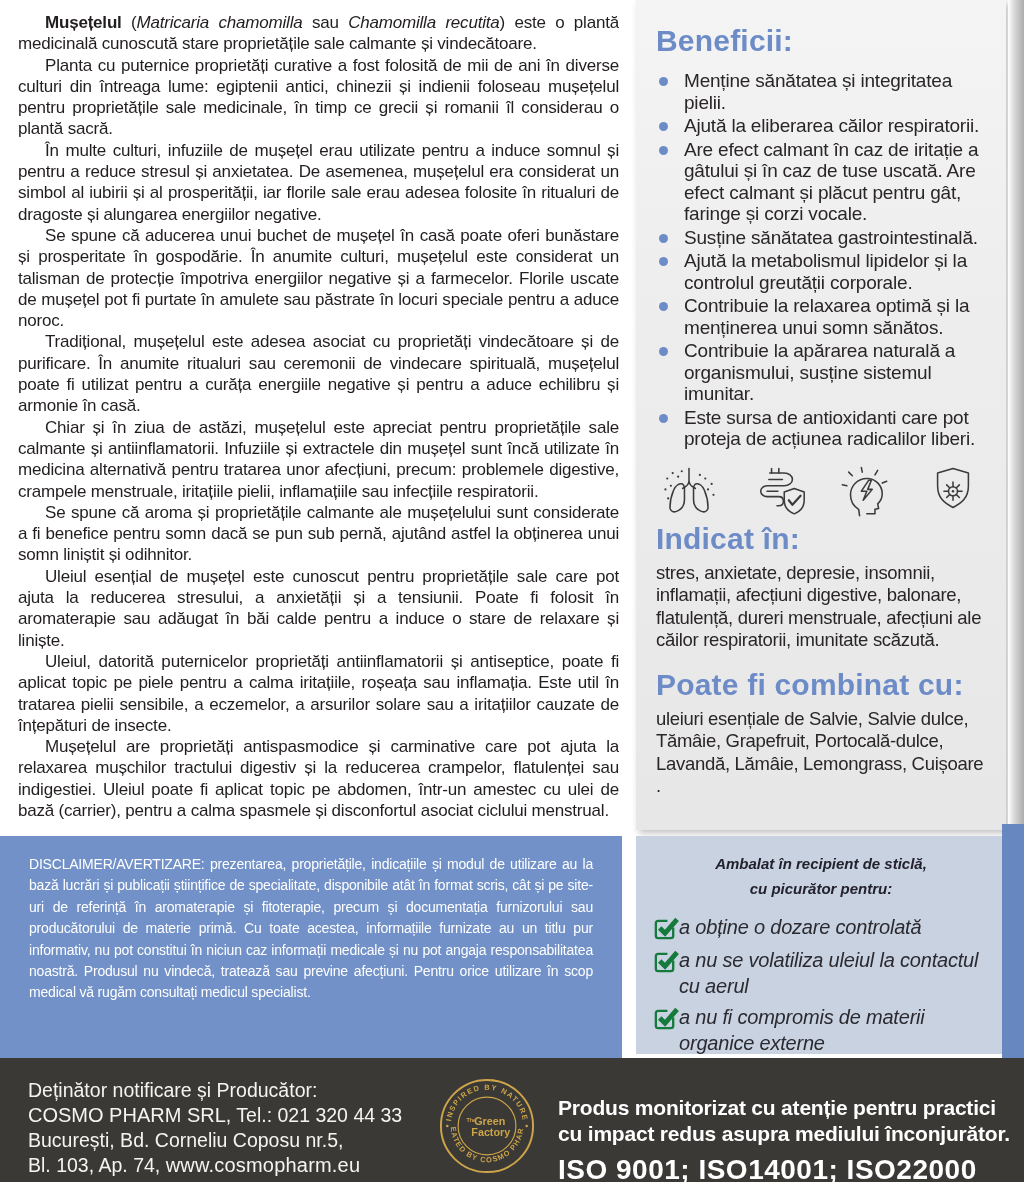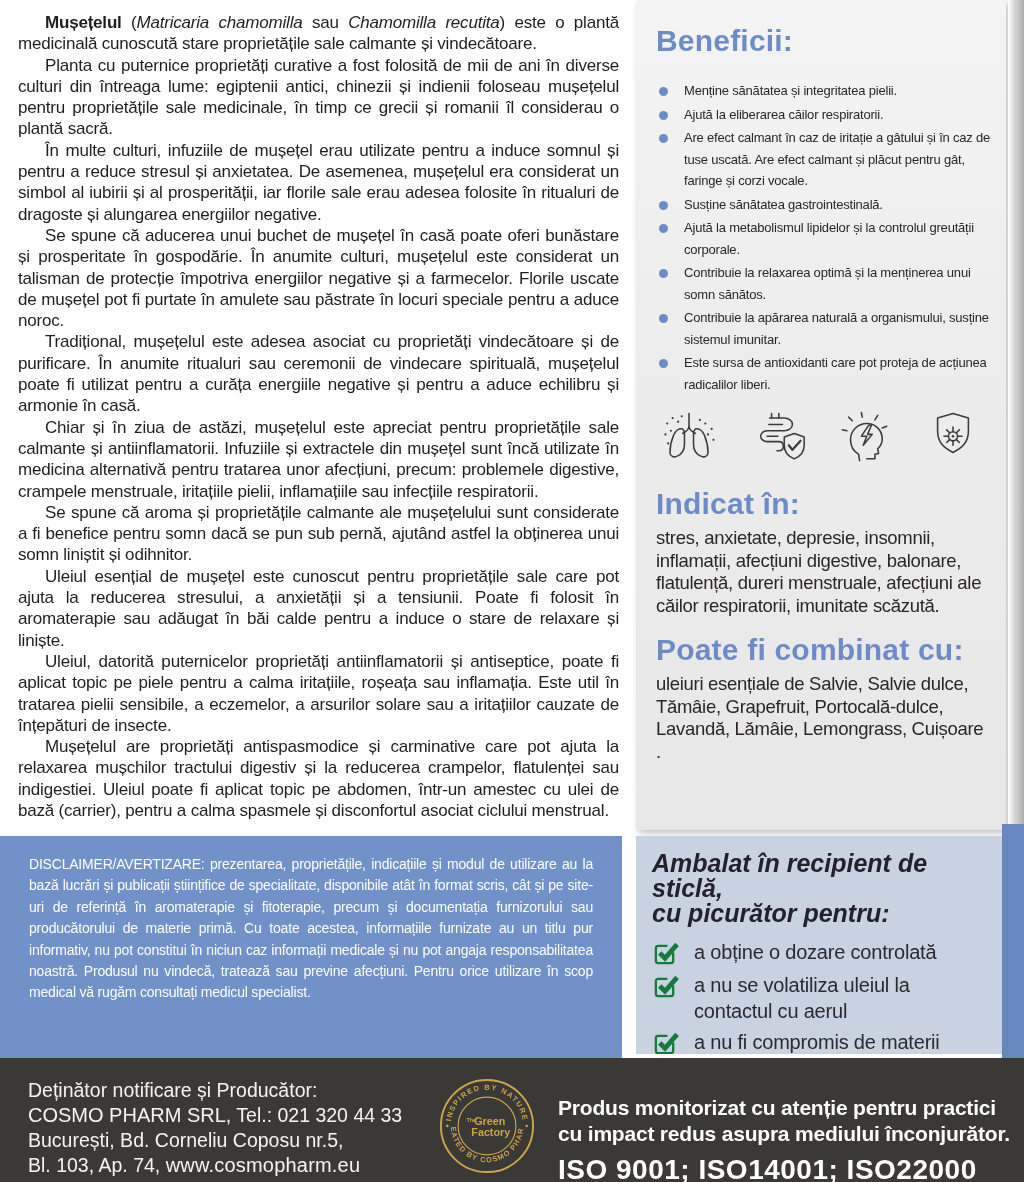--- a/index.html
+++ b/index.html
@@ -12,49 +12,49 @@
              text-align:justify;color:#221e1f;letter-spacing:-0.2px;}
   .article i{font-style:italic;}
   .article b{font-weight:bold;}
 
   
   .card{position:absolute;left:636px;top:0;width:370px;height:830px;box-sizing:border-box;
         padding:24px 14px 0 20px;
         background:linear-gradient(180deg,#f4f4f4 0%,#ededee 40%,#e7e7e8 100%);
         box-shadow:3px 3px 7px rgba(0,0,0,0.25);}
   .section-title{margin:0;font-size:30px;font-weight:bold;color:#6d8cc7;letter-spacing:0.2px;}
-  .benefits-list{list-style:none;margin:22px 0 0;padding:0;font-size:13px;line-height:21.5px;
+  .benefits-list{list-style:none;margin:12px 0 0;padding:0;font-size:19px;line-height:21.5px;
                  color:#2a2627;letter-spacing:-0.2px;}
   .benefits-list li{position:relative;padding-left:28px;margin-bottom:2px;}
   .benefits-list li::before{content:"";position:absolute;left:3px;top:7px;width:9px;height:9px;
                  border-radius:50%;background:#6d8cc7;}
   .icons-row{display:flex;justify-content:space-between;align-items:center;margin:14px 8px 0 2px;}
   .icons-row svg{display:block;}
   .blurb{margin:6px 0 0;font-size:18.5px;line-height:22.5px;color:#2a2627;letter-spacing:-0.3px;}
-  .mt20{margin-top:20px;}
+  .mt20{}
   .mt16{margin-top:16px;}
 
   
   .edge-band{position:absolute;left:1008px;top:0;width:16px;height:824px;
              background:linear-gradient(to right,#ffffff 0%,#d8d7d7 40%,#aeadad 100%);}
 
   
   .disclaimer{position:absolute;left:0;top:836px;width:622px;height:222px;box-sizing:border-box;
               background:#7191c8;padding:15px 26px;overflow:hidden;}
   .disclaimer p{margin:3px;color:#ffffff;font-size:14px;line-height:21.4px;text-align:justify;
               letter-spacing:-0.2px;}
 
   
   .ambalat-strip{position:absolute;left:1002px;top:824px;width:22px;height:234px;background:#6787c0;}
   .ambalat{position:absolute;left:636px;top:836px;width:366px;height:218px;box-sizing:border-box;
            background:#c9d2e1;padding:15px 12px 0 16px;overflow:hidden;}
-  .ambalat-title{margin:0;font-style:italic;font-weight:bold;font-size:25px;
+  .ambalat-title{margin:0;text-align:center;font-style:italic;font-weight:bold;font-size:15px;
            line-height:25px;color:#22212d;}
   .pack-items{margin-top:13px;display:flex;flex-direction:column;gap:5px;}
-  .pack-item{display:flex;gap:15px;font-size:20px;line-height:26px;color:#2a2a30;letter-spacing:-0.2px;}
+  .pack-item{display:flex;font-size:20px;line-height:26px;color:#2a2a30;letter-spacing:-0.2px;font-style:italic;}
   .pack-item svg{flex:0 0 auto;margin-top:1px;}
 
   
   .footer{position:absolute;left:0;top:1058px;width:1024px;height:140px;box-sizing:border-box;
           background:#3a3936;display:flex;align-items:center;padding:0 12px 0 28px;gap:8px;}
   .footer-left{width:402px;color:#f4f4f2;}
   .f-line{font-size:19.5px;line-height:25px;}
   .f-line b{font-weight:normal;font-size:20px;}
   .site{font-weight:bold;font-size:23px;letter-spacing:0.2px;}
   .badge{width:98px;flex:0 0 auto;}

